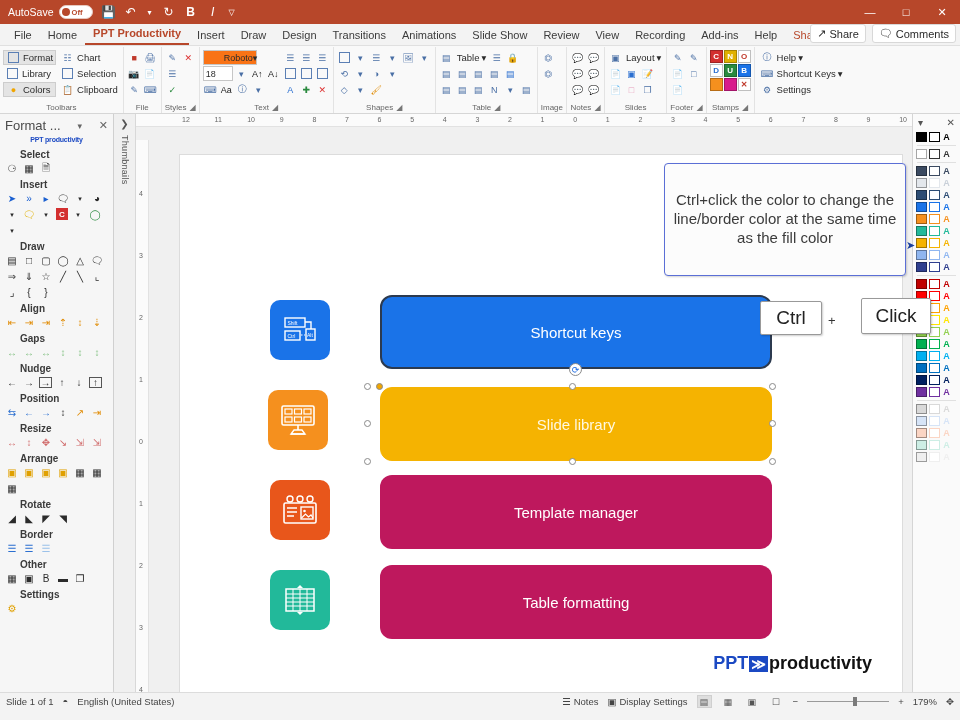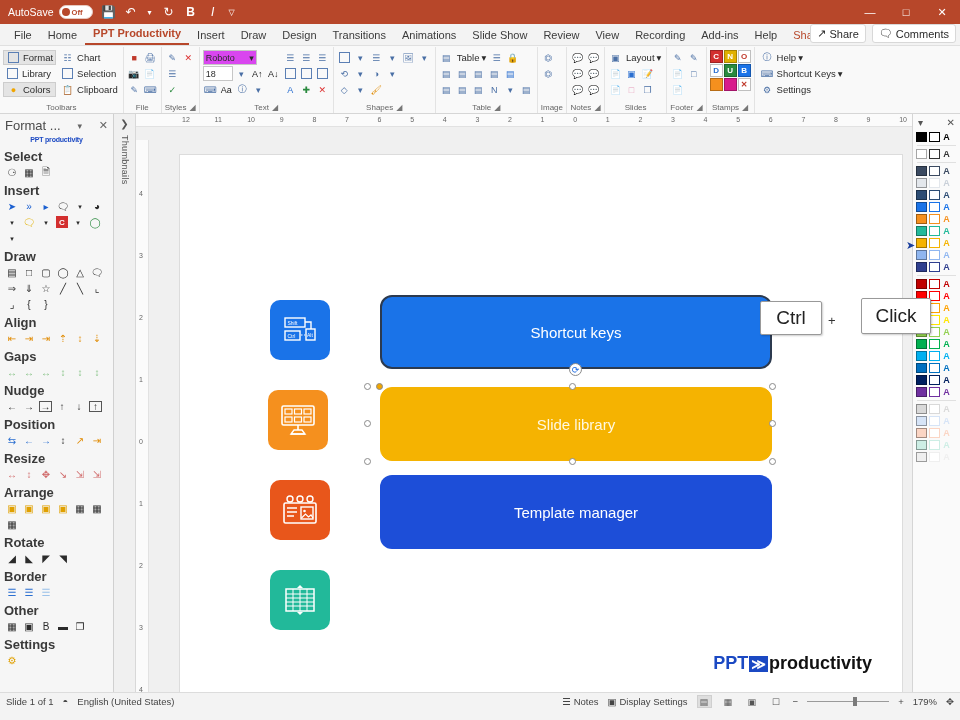--- a/index.html
+++ b/index.html
@@ -47,53 +47,53 @@
   .group{ display:flex;flex-direction:column;border-right:1px solid #e3e3e3; padding:1px 3px 0; height:100%;}
   .group .body{ flex:1; display:flex; align-items:flex-start; gap:2px; padding-top:2px;}
   .group .cap{ font-size:8px;color:#666;text-align:center;padding-bottom:1px;display:flex;justify-content:center;align-items:center;gap:3px;}
   .col{ display:flex; flex-direction:column; gap:1px; }
   .row{ display:flex; gap:1px; align-items:center; }
   .itm{ display:flex;align-items:center;gap:2px;font-size:9.5px;padding:1px 2px;white-space:nowrap;height:15px;}
   .itm.sel{ background:#e4e4e4;border:1px solid #cdcdcd;padding:0 2px;}
   .mini{ width:15px;height:15px;display:flex;align-items:center;justify-content:center;font-size:9px;color:#4a6fa5;}
   .mini .sq2{width:11px;height:11px;border:1.2px solid #5b7fb4;}
   .stamp{width:13px;height:13px;display:flex;align-items:center;justify-content:center;color:#fff;font-size:8px;font-weight:bold;border:1px solid rgba(0,0,0,.25);}
-  .fontbox{width:54px;height:15px;border:1px solid #c6c6c6;background:#d946ef;font-size:9px;display:flex;align-items:center;justify-content:space-between;padding:0 2px;}
+  .fontbox{width:54px;height:15px;border:1px solid #c6c6c6;background:#f97316;font-size:9px;display:flex;align-items:center;justify-content:space-between;padding:0 20px;}
   .sizebox{width:30px;height:15px;border:1px solid #c6c6c6;background:#fff;font-size:9px;display:flex;align-items:center;padding:0 2px;}
   .dlg{font-size:8px;color:#777;}
   
   #main{ display:flex; height:578px; }
   
   #formatPane{ width:114px;background:#f6f6f6;border-right:1px solid #d0d0d0;display:flex;flex-direction:column;}
   #fpHead{display:flex;align-items:center;justify-content:space-between;padding:4px 5px 3px;}
   #fpTitle{font-size:13px;color:#4a4a4a;}
   #fpLogo{text-align:center;font-size:7px;font-weight:bold;color:#1b49c3;padding-bottom:3px;letter-spacing:-.2px;}
   #fpBody{flex:1;overflow:hidden;padding:0 4px;}
-  .sect{font-size:13px;font-weight:bold;color:#3a3a3a;margin:3px 0 1px;}
+  .sect{font-size:10px;font-weight:bold;color:#3a3a3a;margin:3px 16px 1px;}
   .grid{display:flex;flex-wrap:wrap;gap:1px;}
   .gi{width:16px;height:15px;display:flex;align-items:center;justify-content:center;font-size:10px;}
   .gi.bx{border:1.2px solid #555;width:13px;height:11px;margin:2px 1px;}
   
   #thumbTab{width:22px;background:#f0f0f0;border-right:1px solid #d8d8d8;display:flex;flex-direction:column;align-items:center;padding-top:4px;gap:6px;}
   .vtext{writing-mode:vertical-rl;font-size:9px;color:#555;letter-spacing:.3px;}
   
   #editArea{flex:1;background:#f0f0f0;position:relative;display:flex;flex-direction:column;}
   #hruler{height:13px;background:#fbfbfb;border-bottom:1px solid #e2e2e2;position:relative;overflow:hidden;font-size:7px;color:#666;}
   #hruler .t{position:absolute;top:2px;}
   #vruler{position:absolute;left:0;top:13px;width:13px;bottom:0;background:#fbfbfb;border-right:1px solid #e2e2e2;font-size:7px;color:#666;}
   #vruler .t{position:absolute;left:3px;}
   #canvasWrap{flex:1;position:relative;}
   #slide{
     position:absolute;left:44px;top:28px;width:722px;height:537px;background:#fff;
     box-shadow:0 0 0 1px #dcdcdc;
   }
   #slideTitle{position:absolute;left:45px;top:58px;font-size:30px;font-weight:bold;color:#1565e0;letter-spacing:-.4px;}
   .tile{position:absolute;width:60px;height:60px;border-radius:10px;display:flex;align-items:center;justify-content:center;}
   .bar{position:absolute;left:200px;width:392px;height:74px;border-radius:12px;display:flex;align-items:center;justify-content:center;color:#fff;font-size:15px;}
-  .bar.dark{background:#1d4ed8;align-items:center;}
+  .bar.dark{background:#be185d;align-items:center;}
   #callout{
     position:absolute;left:484px;top:8px;width:242px;height:113px;background:#fcfcfc;
     border:1.6px solid #5b6fd6;border-radius:4px;display:flex;align-items:center;justify-content:center;
     text-align:center;font-size:15px;color:#3b3b3b;line-height:1.25;padding:4px 8px;
     box-shadow:1px 1px 2px rgba(0,0,0,.18);
   }
   .keycap{
     position:absolute;background:#fff;border:1px solid #999;border-radius:2px;
     font-size:19px;color:#222;display:flex;align-items:center;justify-content:center;
     box-shadow:1px 1px 2px rgba(0,0,0,.2);
@@ -693,20 +693,21 @@
           <span class="t" style="top: 236px;">1</span>
           <span class="t" style="top: 298px;">0</span>
           <span class="t" style="top: 360px;">1</span>
           <span class="t" style="top: 422px;">2</span>
           <span class="t" style="top: 484px;">3</span>
           <span class="t" style="top: 546px;">4</span>
         </div>
 
       <div id="slide">
 
+        <div id="callout">Ctrl+click the color to change the line/border color at the same time as the fill color</div>
 
         <div class="tile" style="left:90px;top:145px;background:#1a73e8">
           <svg width="36" height="30" viewBox="0 0 36 30">
             <rect x="3" y="3" width="20" height="9" fill="none" stroke="#fff" stroke-width="1.4"></rect>
             <text x="5.5" y="10" font-size="5" fill="#fff" font-family="Liberation Sans">Shift</text>
             <rect x="3" y="16" width="15" height="9" fill="none" stroke="#fff" stroke-width="1.4"></rect>
             <text x="5.5" y="23" font-size="5" fill="#fff" font-family="Liberation Sans">Ctrl</text>
             <rect x="24" y="14" width="9" height="11" fill="none" stroke="#fff" stroke-width="1.4"></rect>
             <text x="25" y="22" font-size="5" fill="#fff" font-family="Liberation Sans">Alt</text>
             <path d="M23 7 h6 v7" fill="none" stroke="#fff" stroke-width="1.4"></path>
@@ -770,20 +771,23 @@
         </div>
 
         <div class="tile" style="left:90px;top:415px;background:#22b99a">
           <svg width="36" height="34" viewBox="0 0 36 34">
             <path d="M18 2 l3 3 h-6 z" fill="#fff"></path>
             <path d="M18 32 l3-3 h-6 z" fill="#fff"></path>
             <rect x="4" y="6" width="28" height="22" fill="none" stroke="#fff" stroke-width="1.5"></rect>
             <path d="M4 11 h28 M4 15 h28 M4 19 h28 M4 23 h28" stroke="#fff" stroke-width="1"></path>
             <path d="M11 6 v22 M18 6 v22 M25 6 v22" stroke="#fff" stroke-width="1"></path>
           </svg>
+        </div>
+        <div class="bar dark" style="top:410px;">
+          <span>Table formatting</span>
         </div>
 
         <div id="footLogo">
           <span class="ppt">PPT</span>
           <span class="chev">≫</span>
           <span>productivity</span>
         </div>
       </div>
     </div>
   </div>

